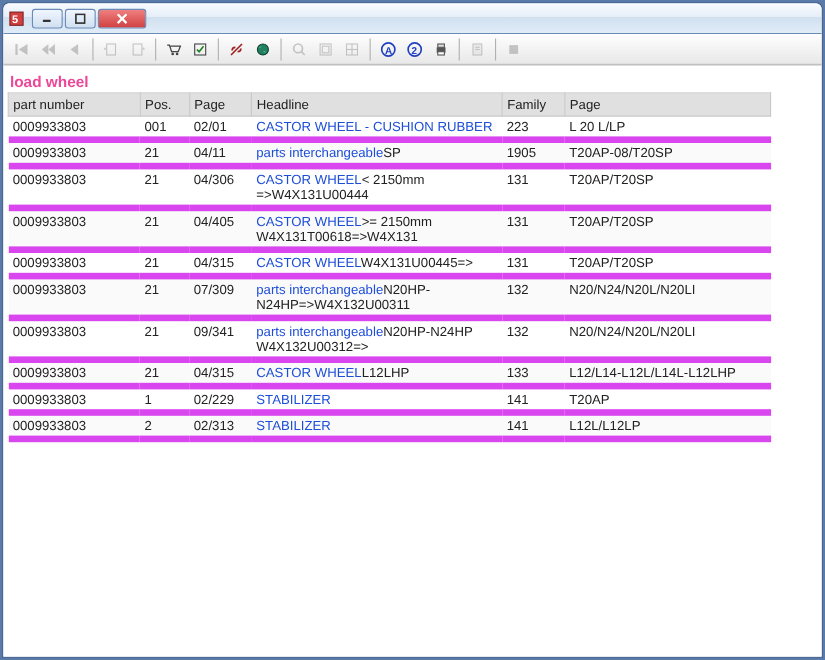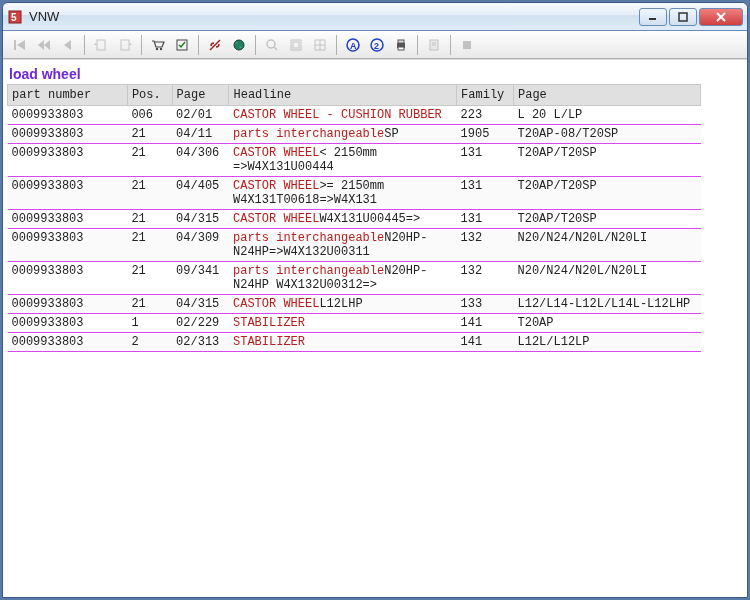--- a/index.html
+++ b/index.html
@@ -82,71 +82,69 @@
     margin: 0 3px;
   }
   .content {
     flex: 1;
     background: #fff;
     padding: 4px;
     overflow: auto;
     border-top: 1px solid #dcdcdc;
   }
   .searchterm {
-    color: #6d28d9;
+    color: #ec4899;
     font-size: 14px;
     font-weight: bold;
     margin: 2px 2px 2px 2px;
     display: block;
   }
   table.data {
     border-collapse: collapse;
     width: 694px;
     table-layout: fixed;
-    font-family: Liberation Mono, monospace;
   }
   table.data th {
     background: #e0e0e0;
     border: 1px solid #c8c8c8;
     text-align: left;
     padding: 3px 4px;
     font-weight: normal;
     color: #222;
     font-size: 12px;
   }
   table.data td {
-    border-bottom: 1px solid #d946ef;
+    border-bottom: 6px solid #d946ef;
     padding: 2px 4px;
     font-size: 12px;
     vertical-align: top;
     color: #222;
     word-wrap: break-word;
   }
   table.data tr:nth-child(even) td { background: #fafafa; }
-  .hlink { color: #b91c1c; }
+  .hlink { color: #1d4ed8; }
   .col-part { width: 118px; }
   .col-pos { width: 44px; }
   .col-page { width: 56px; }
   .col-head { width: 224px; }
   .col-fam { width: 56px; }
   .col-model { width: 184px; }
 </style>
 </head>
 <body>
 
 <div class="window">
 
   <div class="titlebar">
     <span class="appicon">
       <svg width="16" height="16" viewBox="0 0 16 16">
           <rect x="2" y="2" width="12" height="12" fill="#d04040" stroke="#802020"></rect>
           <text x="4" y="12" font-size="10" fill="#fff" font-family="Arial" font-weight="bold">5</text>
         </svg>
     </span>
-    <span class="title">VNW</span>
     <div class="winbtns">
       <div class="winbtn">
           <svg width="10" height="10">
             <line x1="1" y1="7" x2="8" y2="7" stroke="#333" stroke-width="2"></line>
           </svg>
         </div>
       <div class="winbtn">
           <svg width="10" height="10">
             <rect x="1" y="1" width="8" height="8" fill="none" stroke="#333" stroke-width="1.5"></rect>
           </svg>
@@ -291,21 +289,21 @@
           <th>Pos.</th>
           <th>Page</th>
           <th>Headline</th>
           <th>Family</th>
           <th>Page</th>
         </tr>
       </thead>
       <tbody id="tbody">
           <tr>
             <td>0009933803</td>
-            <td>006</td>
+            <td>001</td>
             <td>02/01</td>
             <td><span class="hlink">CASTOR WHEEL - CUSHION RUBBER</span></td>
             <td>223</td>
             <td>L 20 L/LP</td>
           </tr>
           <tr>
             <td>0009933803</td>
             <td>21</td>
             <td>04/11</td>
             <td><span class="hlink">parts interchangeable</span><span>SP</span></td>
@@ -332,21 +330,21 @@
             <td>0009933803</td>
             <td>21</td>
             <td>04/315</td>
             <td><span class="hlink">CASTOR WHEEL</span><span>W4X131U00445=&gt;</span></td>
             <td>131</td>
             <td>T20AP/T20SP</td>
           </tr>
           <tr>
             <td>0009933803</td>
             <td>21</td>
-            <td>04/309</td>
+            <td>07/309</td>
             <td><span class="hlink">parts interchangeable</span><span>N20HP-N24HP=&gt;W4X132U00311</span></td>
             <td>132</td>
             <td>N20/N24/N20L/N20LI</td>
           </tr>
           <tr>
             <td>0009933803</td>
             <td>21</td>
             <td>09/341</td>
             <td><span class="hlink">parts interchangeable</span><span>N20HP-N24HP W4X132U00312=&gt;</span></td>
             <td>132</td>

